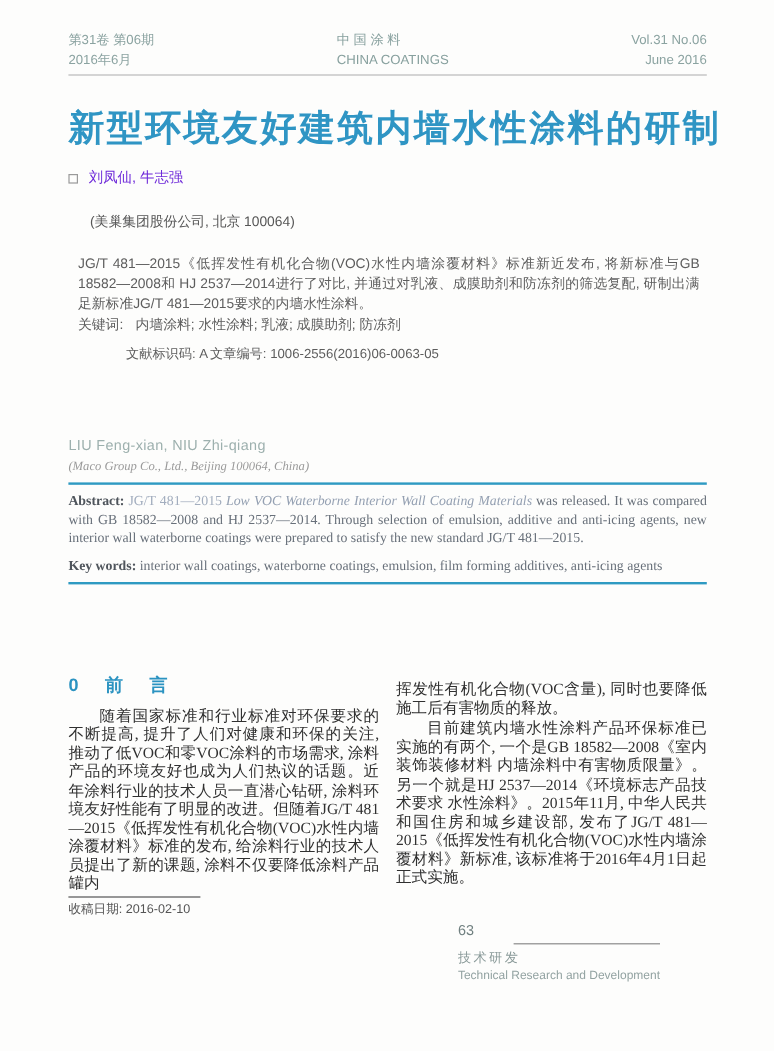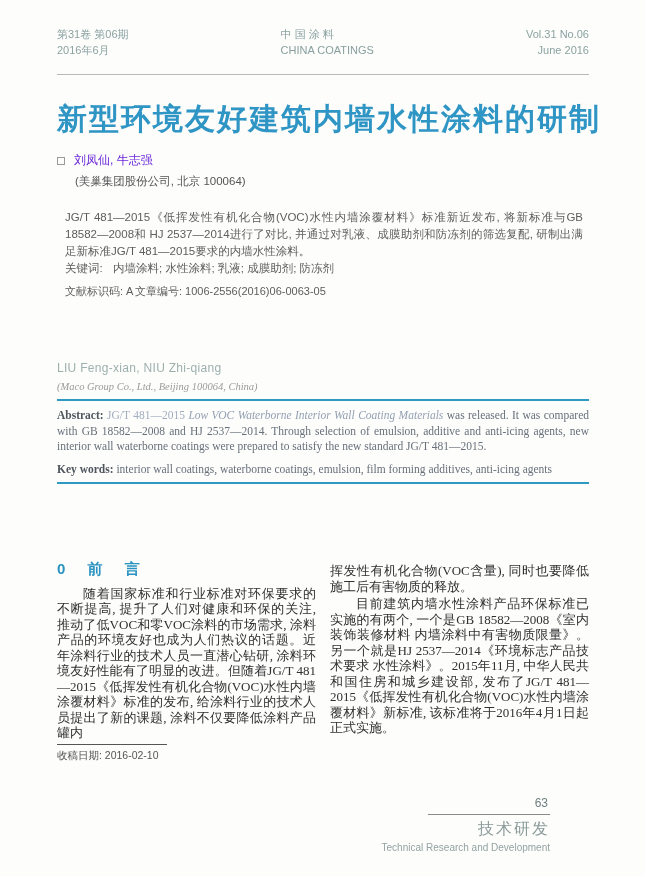--- a/index.html
+++ b/index.html
@@ -11,43 +11,43 @@
     background:#fdfdfc;
     font-family:"Liberation Sans", sans-serif;
     color:#333;
     overflow:hidden;
   }
   .content { padding:26px 56px 0 57px; }
 
   
   .jheader { display:flex; justify-content:space-between; align-items:flex-start;
              font-size:11px; line-height:16px; color:#8ba3a1;
-             border-bottom:1px solid #b9b9b9; padding-bottom:16px; }
+             border-bottom:1px solid #b9b9b9; padding-bottom:4px; }
   .jheader .h-center { text-align:left; color:#87a09e; }
   .jheader .h-right  { text-align:right; }
   .doi { font-size:10px; color:#4c4c4c; margin-top:5px; letter-spacing:.2px; }
 
   
   .title-cn { margin-top:24px; font-size:30px; font-weight:bold;
               color:#2f95c4; letter-spacing:2px; white-space:nowrap; }
   .authors-cn { margin-top:12px; font-size:12px; color:#6d28d9; display:flex; align-items:center; }
   .author-square { display:inline-block; width:8px; height:8px;
                    border:1px solid #9a9a9a; margin-right:9px; }
-  .affil-cn { margin-top:5px; padding-left:18px; font-size:11.5px; color:#555; }
+  .affil-cn { margin-top:20px; padding-left:18px; font-size:11.5px; color:#555; }
 
   
   .abs-cn { margin-top:20px; padding:0 6px 0 8px; font-size:11.5px;
             line-height:17px; color:#5d5d5d; }
   .abs-row { display:flex; }
   .abs-label { flex:0 0 48px; white-space:nowrap; }
   .abs-text { flex:1; text-align:justify; }
   .kw-row { margin-top:0; }
   .clc-row { display:flex; margin-top:7px; padding-left:8px; font-size:11px; color:#5d5d5d; }
   .clc-row .c1 { width:258px; }
-  .clc-row .c2 { width:70px; }
+  .clc-row .c2 { width:70px;margin-left:40px; }
 
   
   .en-block { margin-top:62px; }
   .title-en { font-size:19px; font-weight:bold; color:#1787b2;
               line-height:31px; letter-spacing:-0.2px; }
   .authors-en { margin-top:9px; font-size:12px; color:#9db0ae; letter-spacing:.3px; }
   .affil-en { margin-top:6px; font-size:10.5px; color:#9a9a9a;
               font-family:"Liberation Serif", serif; font-style:italic; }
   .teal-rule { height:2px; background:#2e9ac2; margin-top:7px; }
   .abs-en { margin-top:7px; font-size:11.5px; line-height:15.5px; color:#68707a;
@@ -67,24 +67,24 @@
   .para { text-indent:2em; }
   .col-left .para { margin-top:9px; }
   .para-cont { text-indent:0; }
   .col-right .para { margin-top:2px; }
 
   
   .footnote { margin-top:3px; font-size:10.5px; line-height:15px; color:#555; }
   .fn-rule { width:110px; border-top:1px solid #555; margin-bottom:3px; }
 
   
-  .pfooter { position:absolute; top:796px; right:95px; text-align:right; }
+  .pfooter { position:absolute; top:768px; right:95px; }
   .pf-num { font-size:12px; color:#6f7f7f; padding-right:2px; }
   .pf-rule { width:122px; border-top:1px solid #8a8a8a; margin:4px 0 4px auto; }
-  .pf-cn { font-size:16px; color:#8a9a99; letter-spacing:2px; }
+  .pf-cn { font-size:11px; color:#8a9a99; letter-spacing:2px; }
   .pf-en { font-size:10px; color:#93a3a2; margin-top:2px; }
 </style>
 </head>
 <body>
 
 <div class="page">
   <div class="content">
 
     <div class="jheader">
       <div class="h-left">

